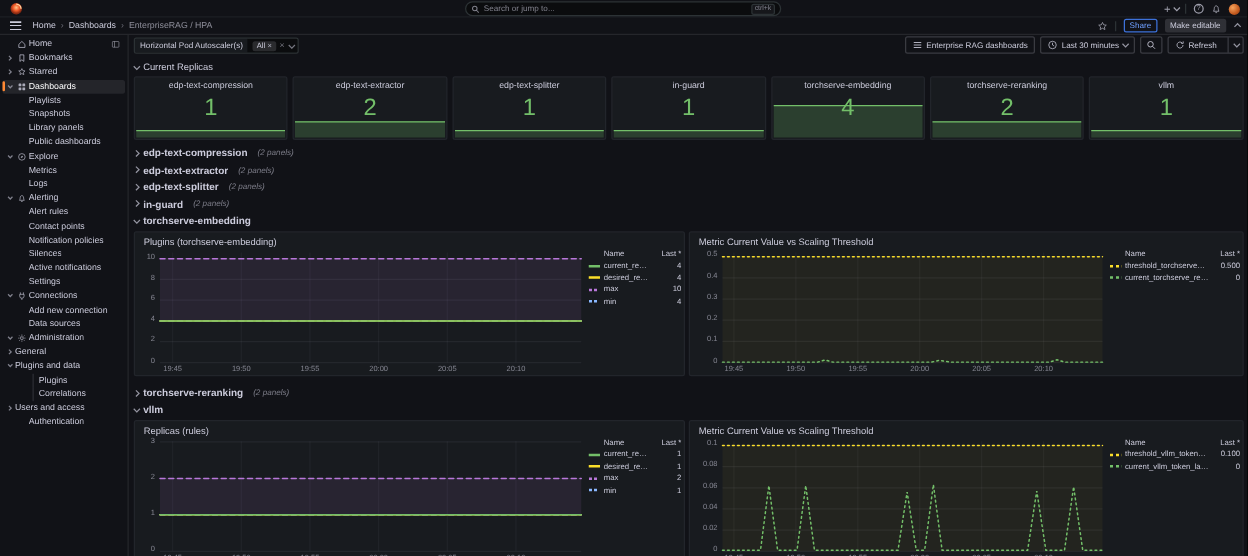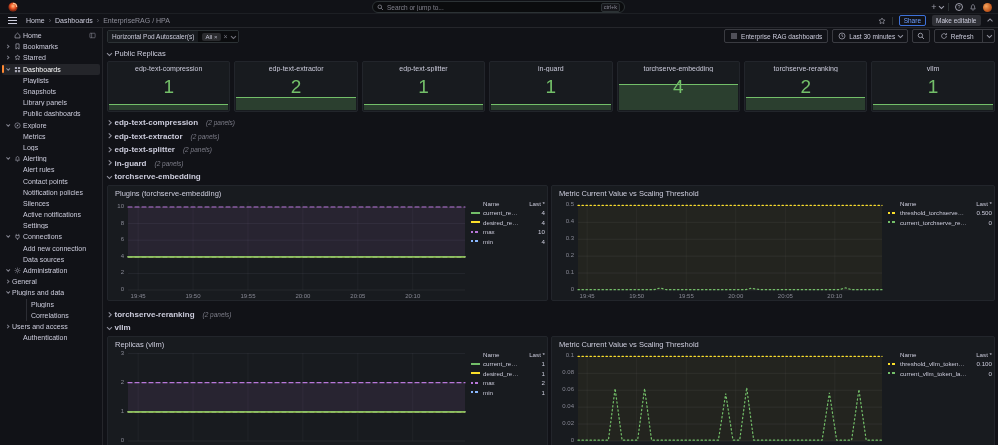--- a/index.html
+++ b/index.html
@@ -404,21 +404,21 @@
       </span>
       <span class="seg">
           <span class="caret"></span>
         </span>
     </span>
   </div>
 
   <div id="content">
       <div class="row-header" style="left: 107px; top: 48px;">
         <span class="caret"></span>
-        <span>Public Replicas</span>
+        <span>Current Replicas</span>
       </div>
       <div class="panel" style="left: 107px; top: 61px; width: 123.4px; height: 51px;">
         <div class="stat-title">edp-text-compression</div>
         <div class="spark" style="height: 6.5px;"></div>
         <div class="stat-value">1</div>
       </div>
       <div class="panel" style="left: 234.4px; top: 61px; width: 123.4px; height: 51px;">
         <div class="stat-title">edp-text-extractor</div>
         <div class="spark" style="height: 13px;"></div>
         <div class="stat-value">2</div>
@@ -585,21 +585,21 @@
             <span class="val" style="width: 22px;">0.500</span>
           </div>
           <div class="lrow">
             <span class="sw" style="background: repeating-linear-gradient(90deg, rgb(115, 191, 105) 0px, rgb(115, 191, 105) 2.5px, transparent 2.5px, transparent 4.5px);"></span>
             <span class="nm">current_torchserve_requests_total</span>
             <span class="val" style="width: 22px;">0</span>
           </div>
         </div>
       </div>
       <div class="panel" style="left: 107px; top: 335.5px; width: 441px; height: 116px;">
-        <div class="panel-title">Replicas (vllm)</div>
+        <div class="panel-title">Replicas (rules)</div>
         <div class="ylab" style="left: 0px; width: 16px; top: 100.5px;">0</div>
         <div class="ylab" style="left: 0px; width: 16px; top: 71.3609px;">1</div>
         <div class="ylab" style="left: 0px; width: 16px; top: 42.2219px;">2</div>
         <div class="ylab" style="left: 0px; width: 16px; top: 13.0828px;">3</div>
         <div class="xlab" style="left: 17.11px; top: 107px;">19:45</div>
         <div class="xlab" style="left: 72.041px; top: 107px;">19:50</div>
         <div class="xlab" style="left: 126.972px; top: 107px;">19:55</div>
         <div class="xlab" style="left: 181.903px; top: 107px;">20:00</div>
         <div class="xlab" style="left: 236.834px; top: 107px;">20:05</div>
         <div class="xlab" style="left: 291.765px; top: 107px;">20:10</div>

